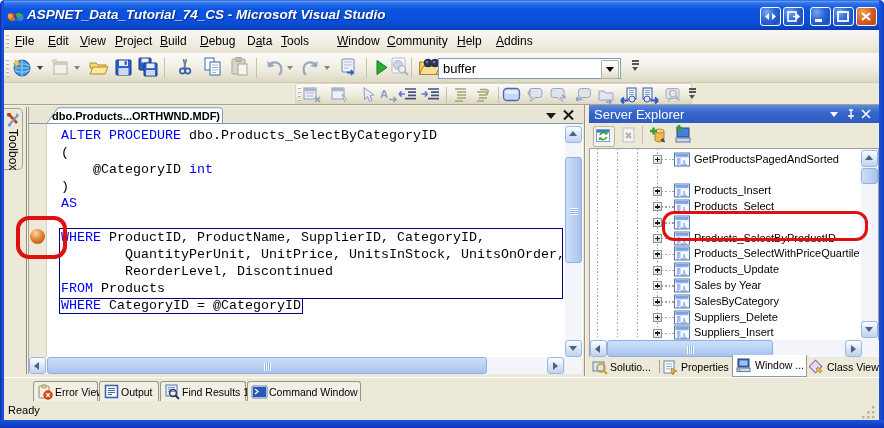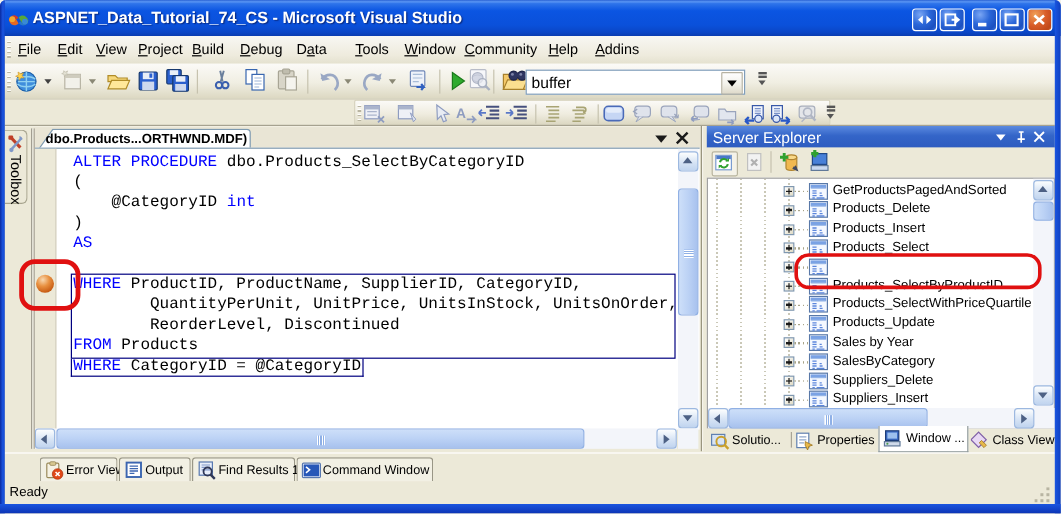--- a/index.html
+++ b/index.html
@@ -5,21 +5,21 @@
   html,body{margin:0;padding:0;}
   body{width:884px;height:428px;overflow:hidden;font-family:"Liberation Sans",sans-serif;background:#f6f4ee;}
   #win{position:absolute;left:0;top:0;width:884px;height:428px;background:#ece9d8;overflow:hidden;border-radius:5px 5px 0 0;}
   .abs{position:absolute;}
   
   #bl{left:0;top:0;width:4px;height:428px;background:linear-gradient(90deg,#0a2aa0,#1a55e0 60%,#1348cc);}
   #br{left:879px;top:0;width:5px;height:428px;background:linear-gradient(90deg,#1a55e0,#0f3fc0);}
   #bb{left:0;top:420px;width:884px;height:8px;background:linear-gradient(180deg,#1a55e0,#0c34b4);}
   
   #title{left:0;top:0;width:884px;height:30px;background:linear-gradient(180deg,#2a62d4 0%,#5a96f4 5%,#2f74ea 10%,#0b55e2 30%,#0a50da 70%,#0a46c6 90%,#0a3cb0 100%);}
-  #title .txt{position:absolute;left:27px;top:7px;color:#fff;font-weight:bold;font-size:13.5px;text-shadow:1px 1px 1px #0a2a80;white-space:nowrap;}
+  #title .txt{position:absolute;left:27px;top:7px;color:#fff;font-weight:bold;font-size:13.5px;text-shadow:1px 1px 1px #0a2a80;white-space:nowrap;font-style:italic;}
   .tbtn{position:absolute;top:7px;width:21px;height:19px;border:1px solid #fff;border-radius:3px;background:radial-gradient(circle at 30% 25%,#7aa6f4,#2a66d8 45%,#1c50c0 80%,#3a72dc);box-sizing:border-box;}
   .tbtn.close{background:radial-gradient(circle at 30% 25%,#f0a058,#d85c28 50%,#c04818 85%,#d06830);}
   .tbtn svg{position:absolute;left:0;top:0;}
   
   #menubar{left:4px;top:30px;width:875px;height:23px;background:linear-gradient(180deg,#f8f7f3,#eeebdd 70%,#e4e1cf);font-size:12px;color:#000;}
   #menubar .mi{position:absolute;top:4px;white-space:nowrap;}
   
   #tb1{left:4px;top:53px;width:875px;height:30px;background:linear-gradient(180deg,#fbfaf7,#f0eee2 55%,#dcd8c2);border-bottom:1px solid #d0ccb8;box-sizing:border-box;}
   .grip{position:absolute;width:3px;background-image:repeating-linear-gradient(180deg,#fff 0 1px,#b8b4a0 1px 2px,transparent 2px 4px);}
   .sep{position:absolute;width:1px;background:#c6c2ae;}
@@ -29,21 +29,21 @@
   
   #combo{left:438px;top:58px;width:183px;height:21px;background:#fff;border:1px solid #7f9db9;box-sizing:border-box;font-size:13px;}
   #combo .cbtn{position:absolute;right:1px;top:1px;width:16px;height:17px;background:linear-gradient(180deg,#fefefe,#f2f1ea 55%,#dedaca);border:1px solid #b6b2a2;border-radius:1px;}
   
   .chev{position:absolute;width:11px;height:22px;}
   
   #tbox{left:4px;top:108px;width:19px;height:62px;background:#ece9d8;border:1px solid #a8a58f;border-left:none;border-radius:0 5px 5px 0;box-sizing:border-box;}
   #tbox .vt{position:absolute;left:2px;top:20px;font-size:12px;color:#000;writing-mode:vertical-rl;}
   
   #edwin{left:28px;top:105px;width:556px;height:270px;}
-  #edtab{position:absolute;left:4px;top:2px;width:178px;height:17px;}
+  #edtab{position:absolute;left:18px;top:2px;width:178px;height:17px;}
   #edtab span{position:absolute;left:6px;top:3px;font-weight:bold;font-size:11px;white-space:nowrap;}
   #edbody{position:absolute;left:1px;top:18px;width:554px;height:234px;background:#fff;border-top:1px solid #7e9ab0;}
   #edmargin{position:absolute;left:0;top:0;width:17px;height:234px;background:#ece9d8;border-right:1px solid #d4d0c0;}
   #code{position:absolute;left:32px;top:3px;font-family:"Liberation Mono",monospace;font-size:13.34px;line-height:17px;white-space:pre;color:#000;}
   #code b{font-weight:normal;color:#0000ff;}
   .sqlbox{position:absolute;border:1px solid #000080;}
   
   .sbV{position:absolute;width:17px;background:#f3f5fa;}
   .sbH{position:absolute;height:17px;background:#f3f5fa;}
   .sbBtn{position:absolute;width:17px;height:17px;background:linear-gradient(180deg,#fdfefe,#d7e4f5 55%,#c0d4ef);border:1px solid #9cb8e0;border-radius:3px;box-sizing:border-box;}
@@ -118,21 +118,21 @@
 
   <div id="menubar" class="abs">
     <div class="grip" style="left:2px;top:4px;height:15px"></div>
     <div class="mi" style="left:11px"><u>F</u>ile</div>
     <div class="mi" style="left:44px"><u>E</u>dit</div>
     <div class="mi" style="left:76px"><u>V</u>iew</div>
     <div class="mi" style="left:111px"><u>P</u>roject</div>
     <div class="mi" style="left:156px"><u>B</u>uild</div>
     <div class="mi" style="left:196px"><u>D</u>ebug</div>
     <div class="mi" style="left:243px">D<u>a</u>ta</div>
-    <div class="mi" style="left:292px"><u>T</u>ools</div>
+    <div class="mi" style="left:277px"><u>T</u>ools</div>
     <div class="mi" style="left:333px"><u>W</u>indow</div>
     <div class="mi" style="left:383px"><u>C</u>ommunity</div>
     <div class="mi" style="left:453px"><u>H</u>elp</div>
     <div class="mi" style="left:492px"><u>A</u>ddins</div>
   </div>
 
   <div id="tb1" class="abs">
     <div class="grip" style="left:2px;top:6px;height:18px"></div>
     <svg class="abs" style="left:7px;top:4px" width="21" height="21" viewBox="0 0 21 21">
         <circle cx="11" cy="11" r="8" fill="#3f8edc" stroke="#1c5fa8"></circle>
@@ -444,36 +444,20 @@
             <rect x="1.5" y="2" width="13" height="3" fill="#7aa2e4"></rect>
             <path d="M2 4.8 h12" stroke="#a0bce8" stroke-width="0.8"></path>
             <g stroke="#5c86dc" stroke-width="1.1">
               <path d="M3 7 h3.5"></path>
               <path d="M3 9 h3.5 M9 9 h1.8"></path>
               <path d="M3 11 h3.5 M9 11 h2.5"></path>
               <path d="M3 13 h2 M6.5 13 h6.5"></path>
             </g>
           </svg>
         <span style="position:absolute;left:104px;top:1px;">GetProductsPagedAndSorted</span>
-      </div>
-      <div class="trow" style="top:18.3px;width:276px">
-        <div class="plus" style="left:63px;top:3.5px"></div>
-        <div class="hdots" style="left:72px;top:7.5px;width:12px"></div>
-        <svg style="position:absolute;left:84px;top:0" width="16" height="15" viewBox="0 0 16 15">
-            <rect x="0.5" y="1" width="15" height="13" fill="#f4f8ff" stroke="#5878a8"></rect>
-            <rect x="1.5" y="2" width="13" height="3" fill="#7aa2e4"></rect>
-            <path d="M2 4.8 h12" stroke="#a0bce8" stroke-width="0.8"></path>
-            <g stroke="#5c86dc" stroke-width="1.1">
-              <path d="M3 7 h3.5"></path>
-              <path d="M3 9 h3.5 M9 9 h1.8"></path>
-              <path d="M3 11 h3.5 M9 11 h2.5"></path>
-              <path d="M3 13 h2 M6.5 13 h6.5"></path>
-            </g>
-          </svg>
-        <span style="position:absolute;left:104px;top:1px;">Products_Delete</span>
       </div>
       <div class="trow" style="top:34.1px;width:276px">
         <div class="plus" style="left:63px;top:3.5px"></div>
         <div class="hdots" style="left:72px;top:7.5px;width:12px"></div>
         <svg style="position:absolute;left:84px;top:0" width="16" height="15" viewBox="0 0 16 15">
             <rect x="0.5" y="1" width="15" height="13" fill="#f4f8ff" stroke="#5878a8"></rect>
             <rect x="1.5" y="2" width="13" height="3" fill="#7aa2e4"></rect>
             <path d="M2 4.8 h12" stroke="#a0bce8" stroke-width="0.8"></path>
             <g stroke="#5c86dc" stroke-width="1.1">
               <path d="M3 7 h3.5"></path>

